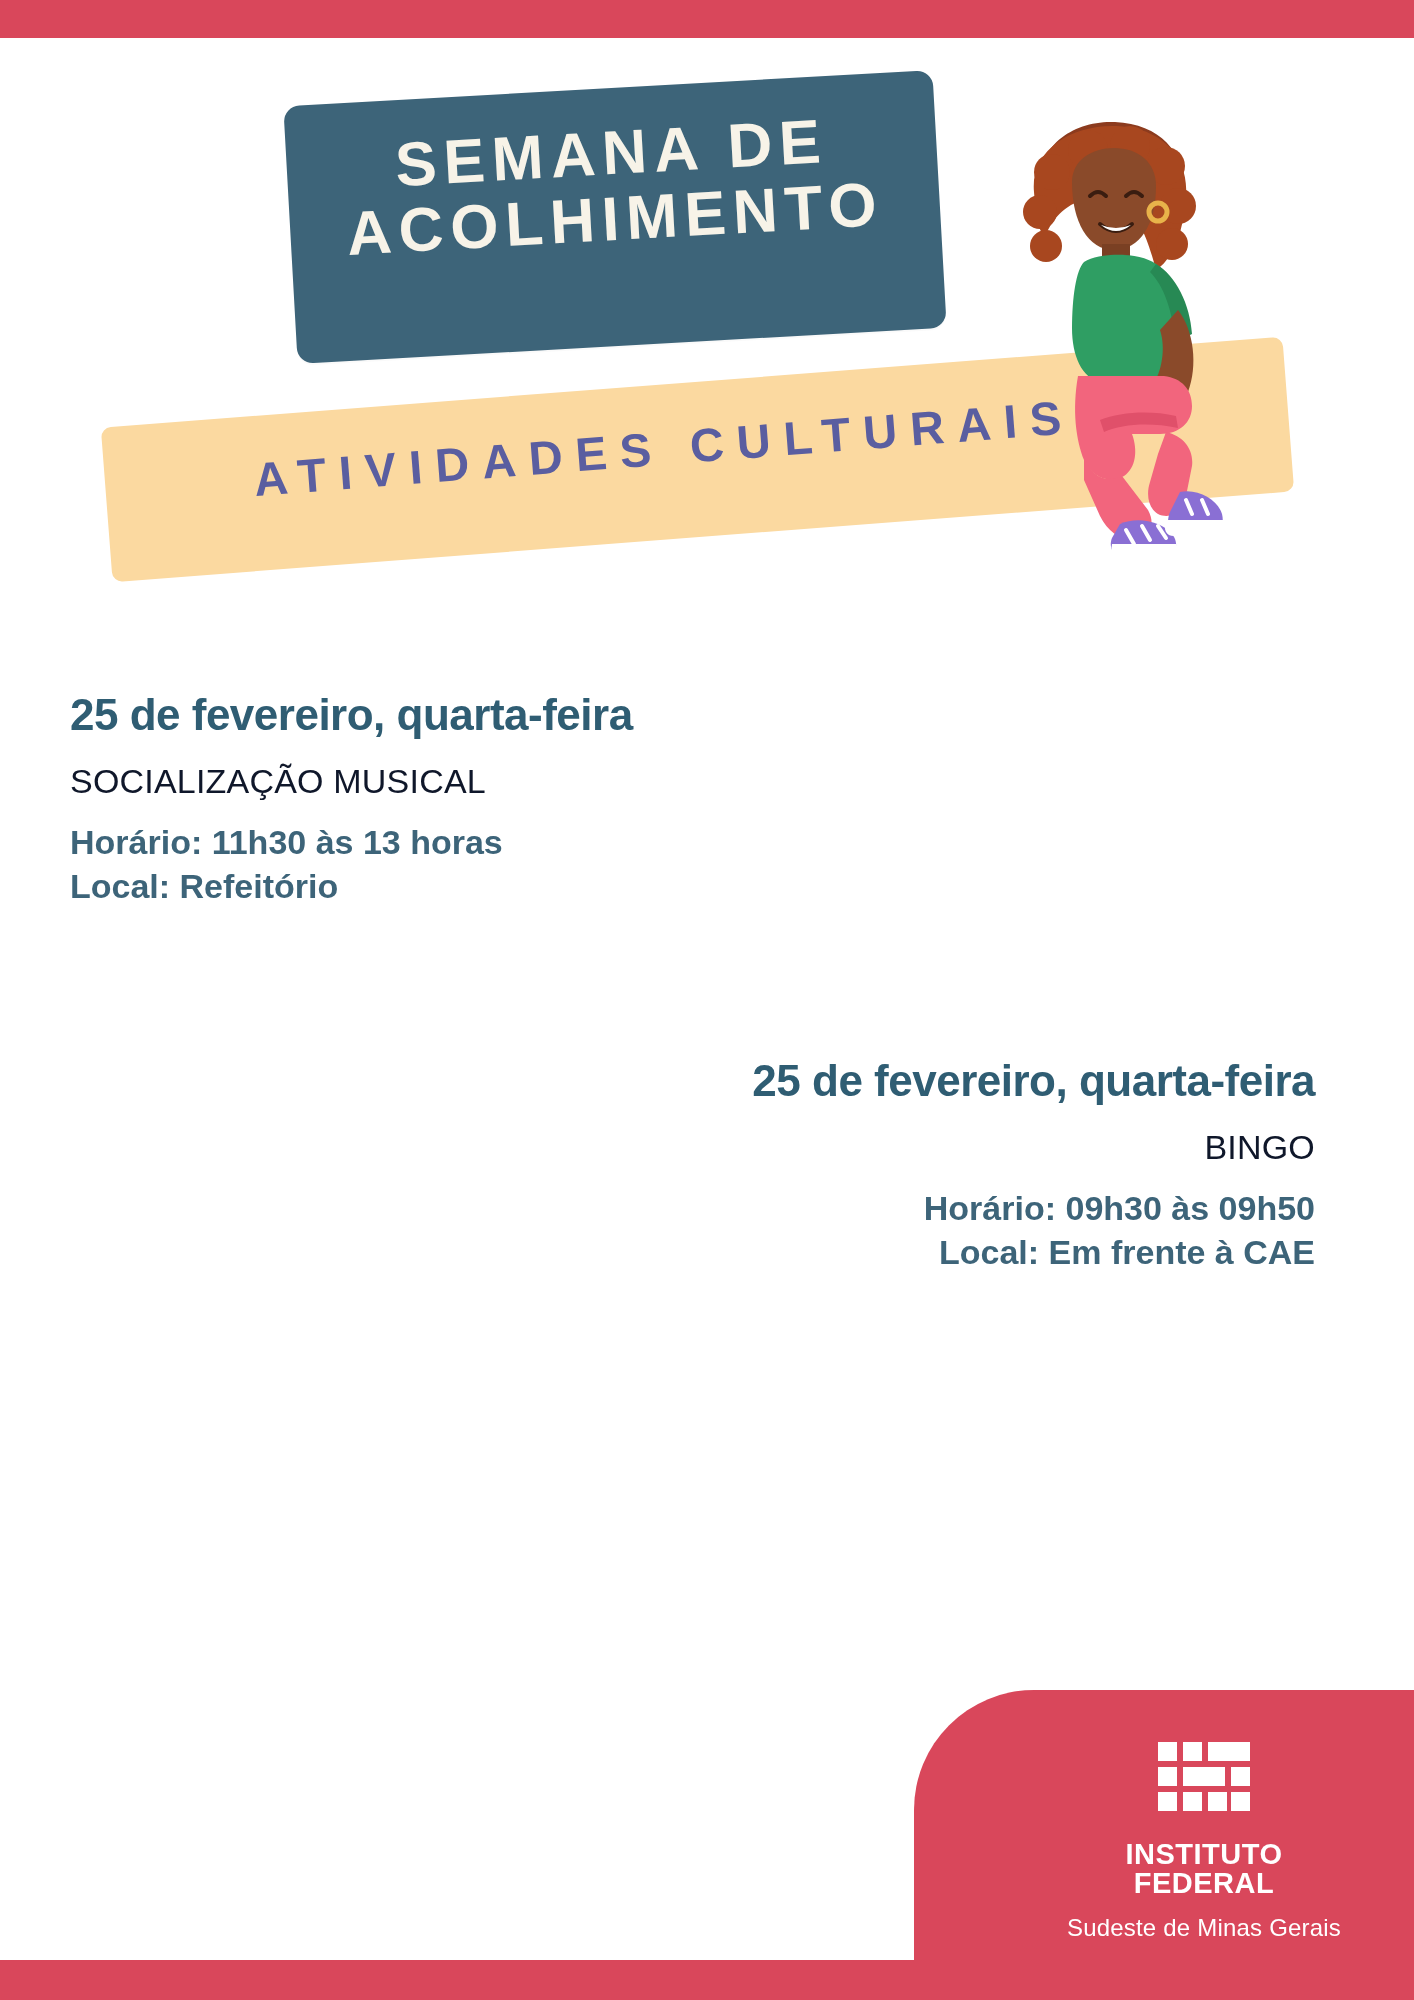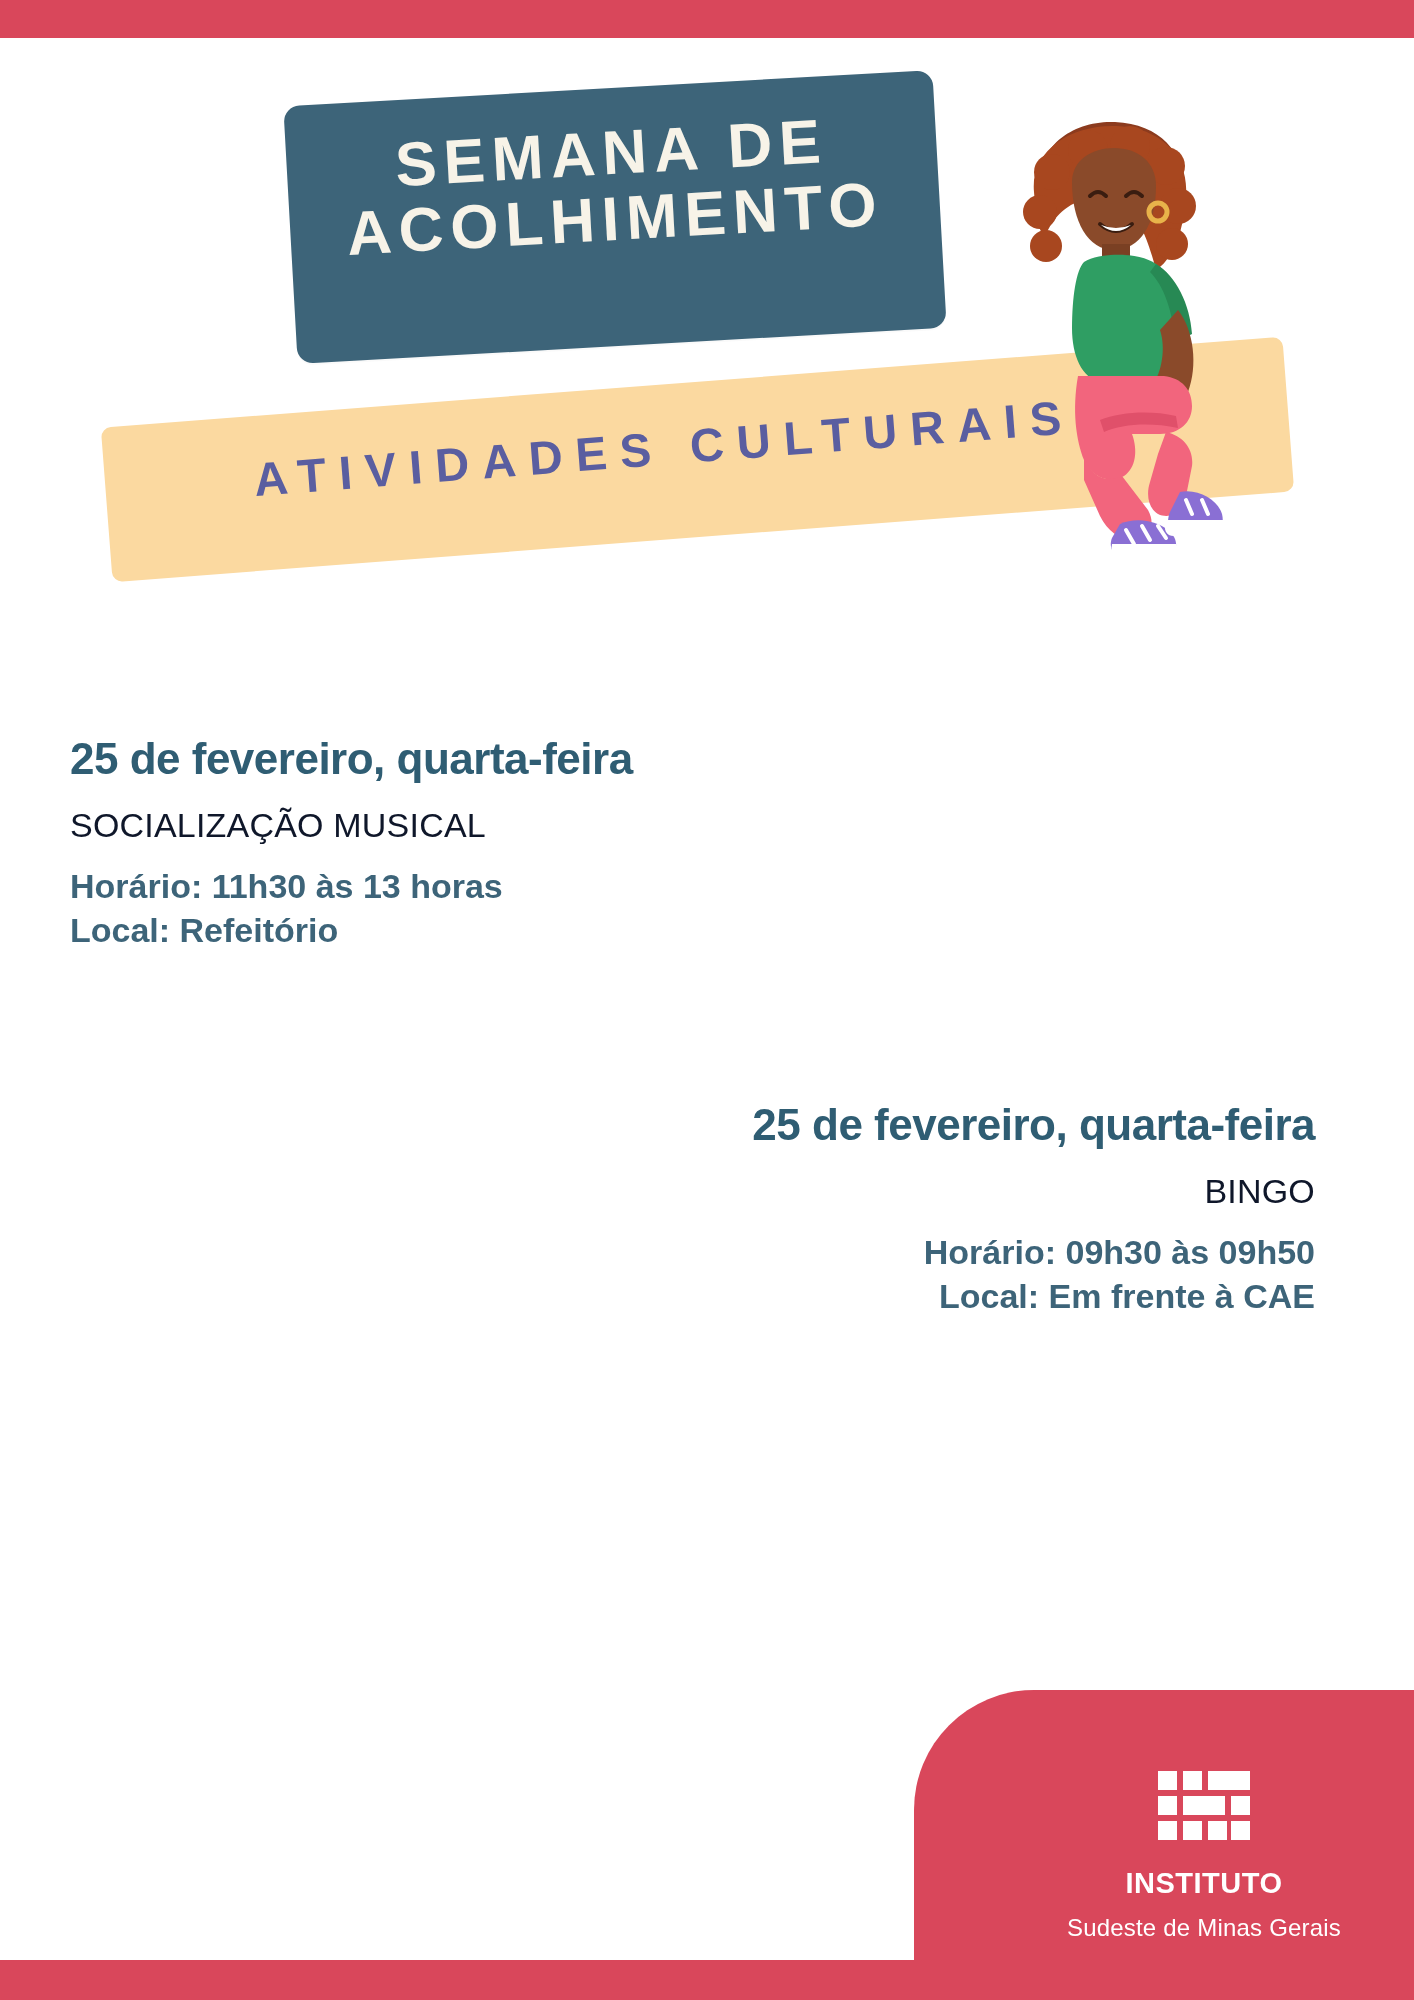--- a/index.html
+++ b/index.html
@@ -96,21 +96,20 @@
     width: 290px;
     height: 450px;
   }
 
   
   .content {
     position: absolute;
     left: 0;
     top: 690px;
     width: 1385px;
-    margin-top: 44px;
   }
   .block { padding: 0 70px; }
   .block.right { text-align: right; }
 
   .date {
     color: #2f5d73;
     font-size: 44px;
     font-weight: bold;
     letter-spacing: -0.5px;
     margin-bottom: 22px;
@@ -278,18 +277,19 @@
       <span class="lm-b" style="left:0;top:25px;"></span>
       <span class="lm-w" style="left:25px;top:25px;"></span>
       <span class="lm-b" style="left:73px;top:25px;"></span>
       <span class="lm-b" style="left:0;top:50px;"></span>
       <span class="lm-b" style="left:25px;top:50px;"></span>
       <span class="lm-b" style="left:50px;top:50px;"></span>
       <span class="lm-b" style="left:73px;top:50px;"></span>
     </div>
     <div class="logo-name">
       <div>INSTITUTO</div>
+      <div>FEDERAL</div>
     </div>
     <div class="logo-sub">Sudeste de Minas Gerais</div>
   </div>
 
   <div class="bar-bottom"></div>
 </div>
 
 </body></html>

